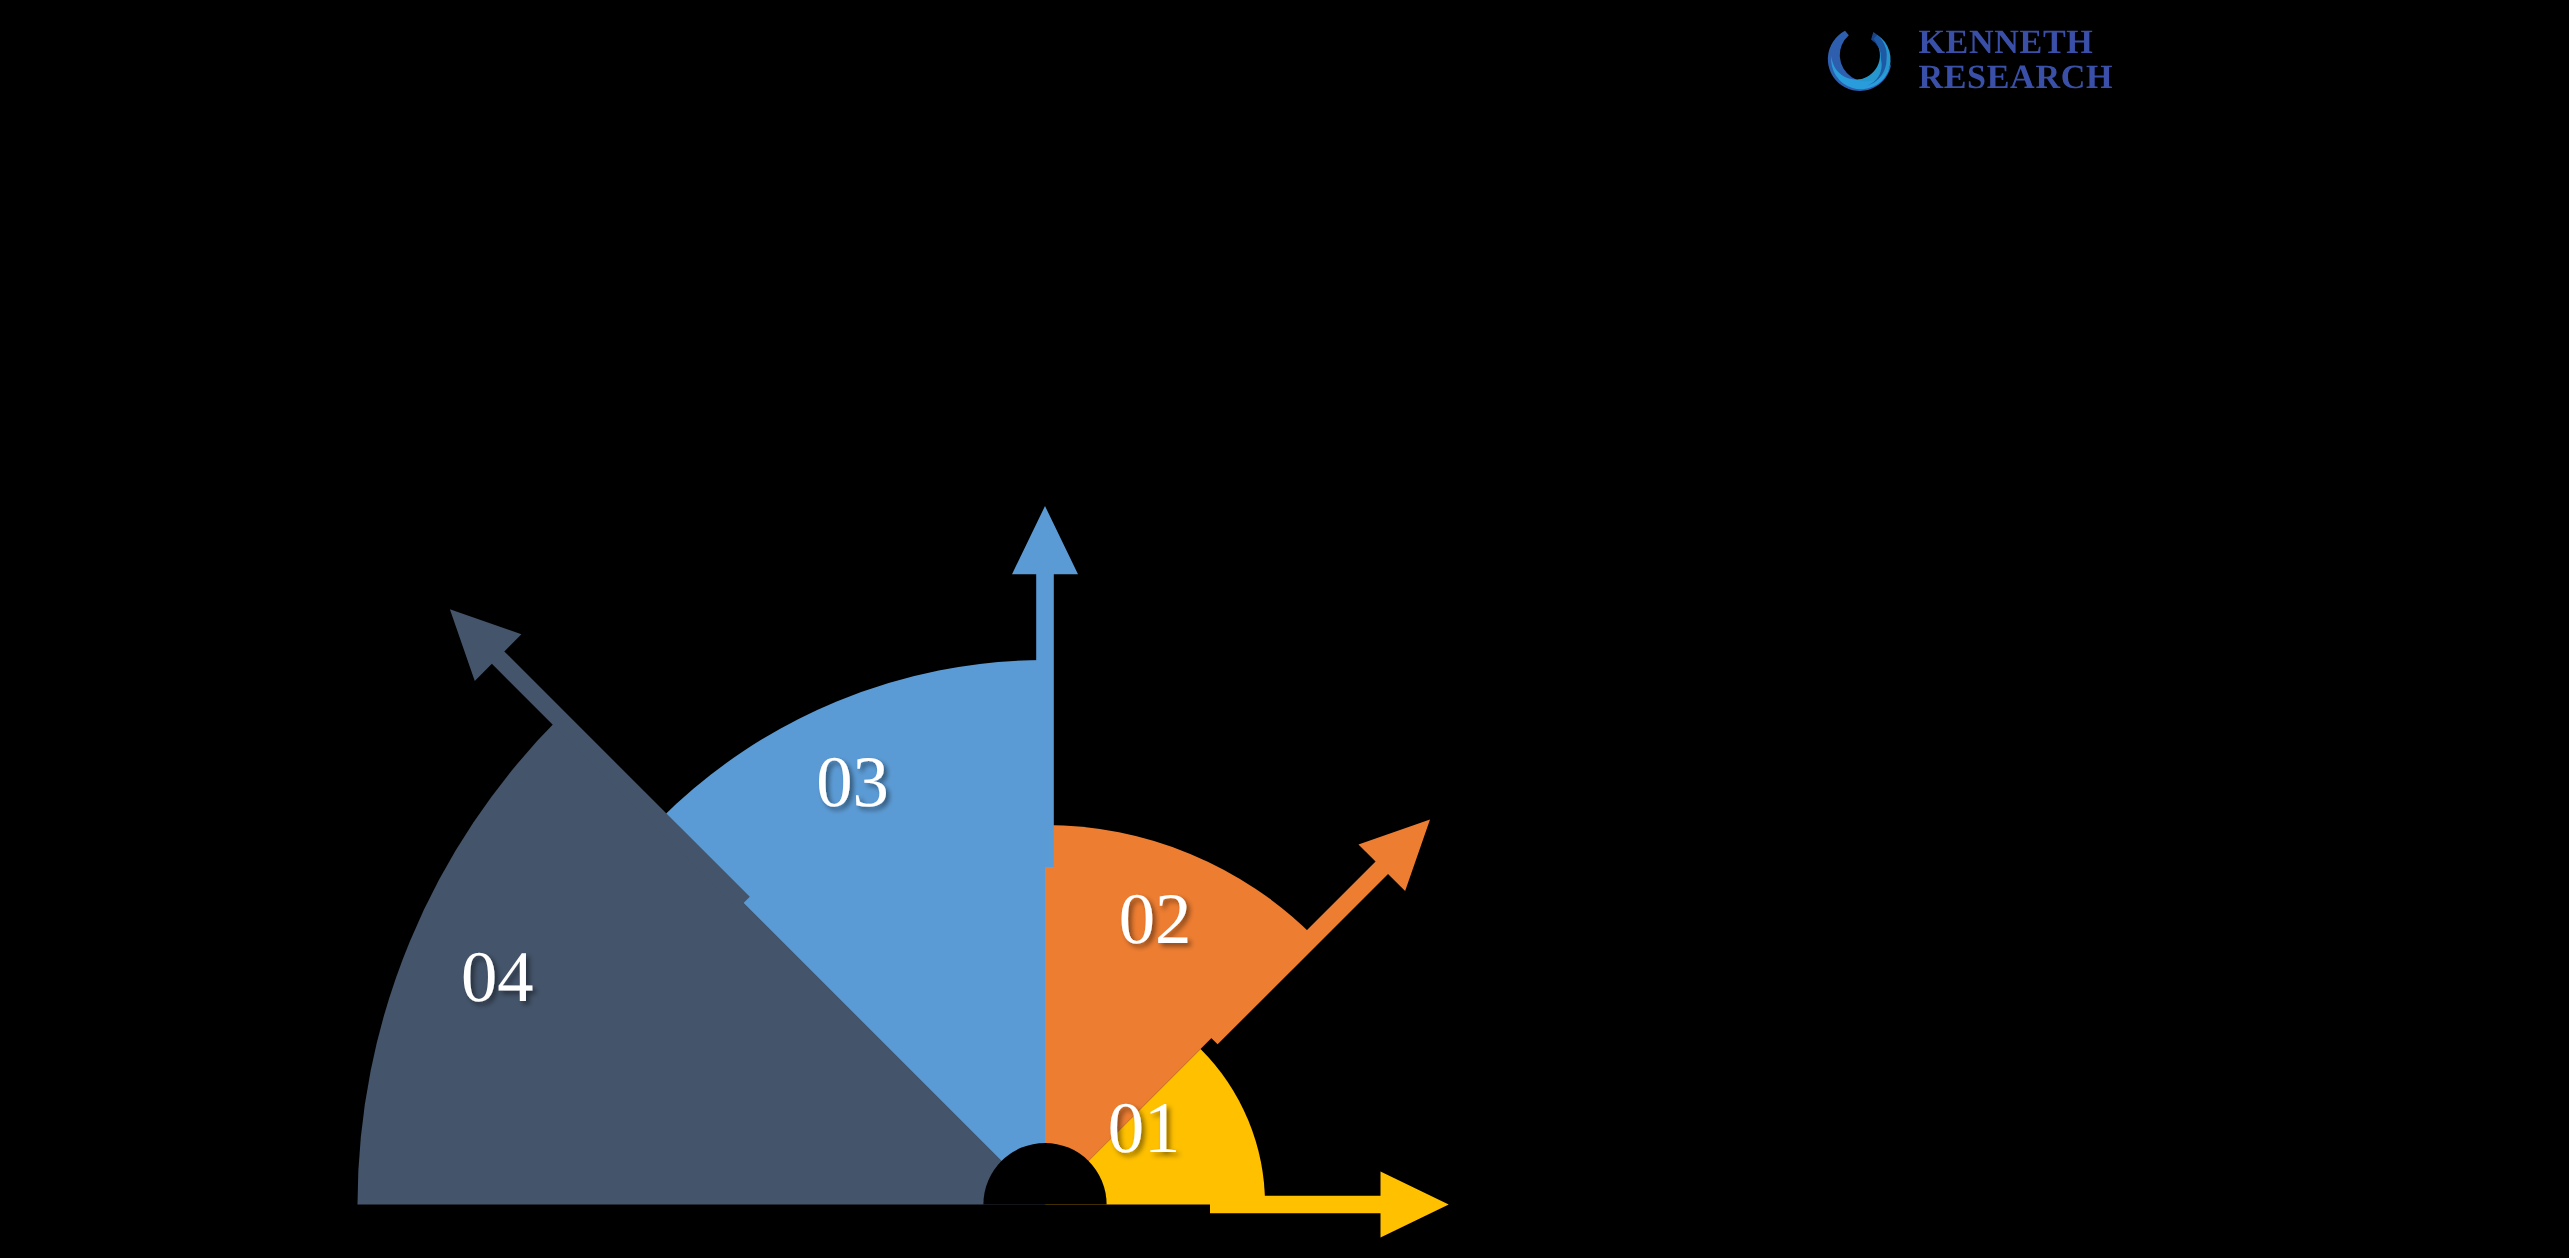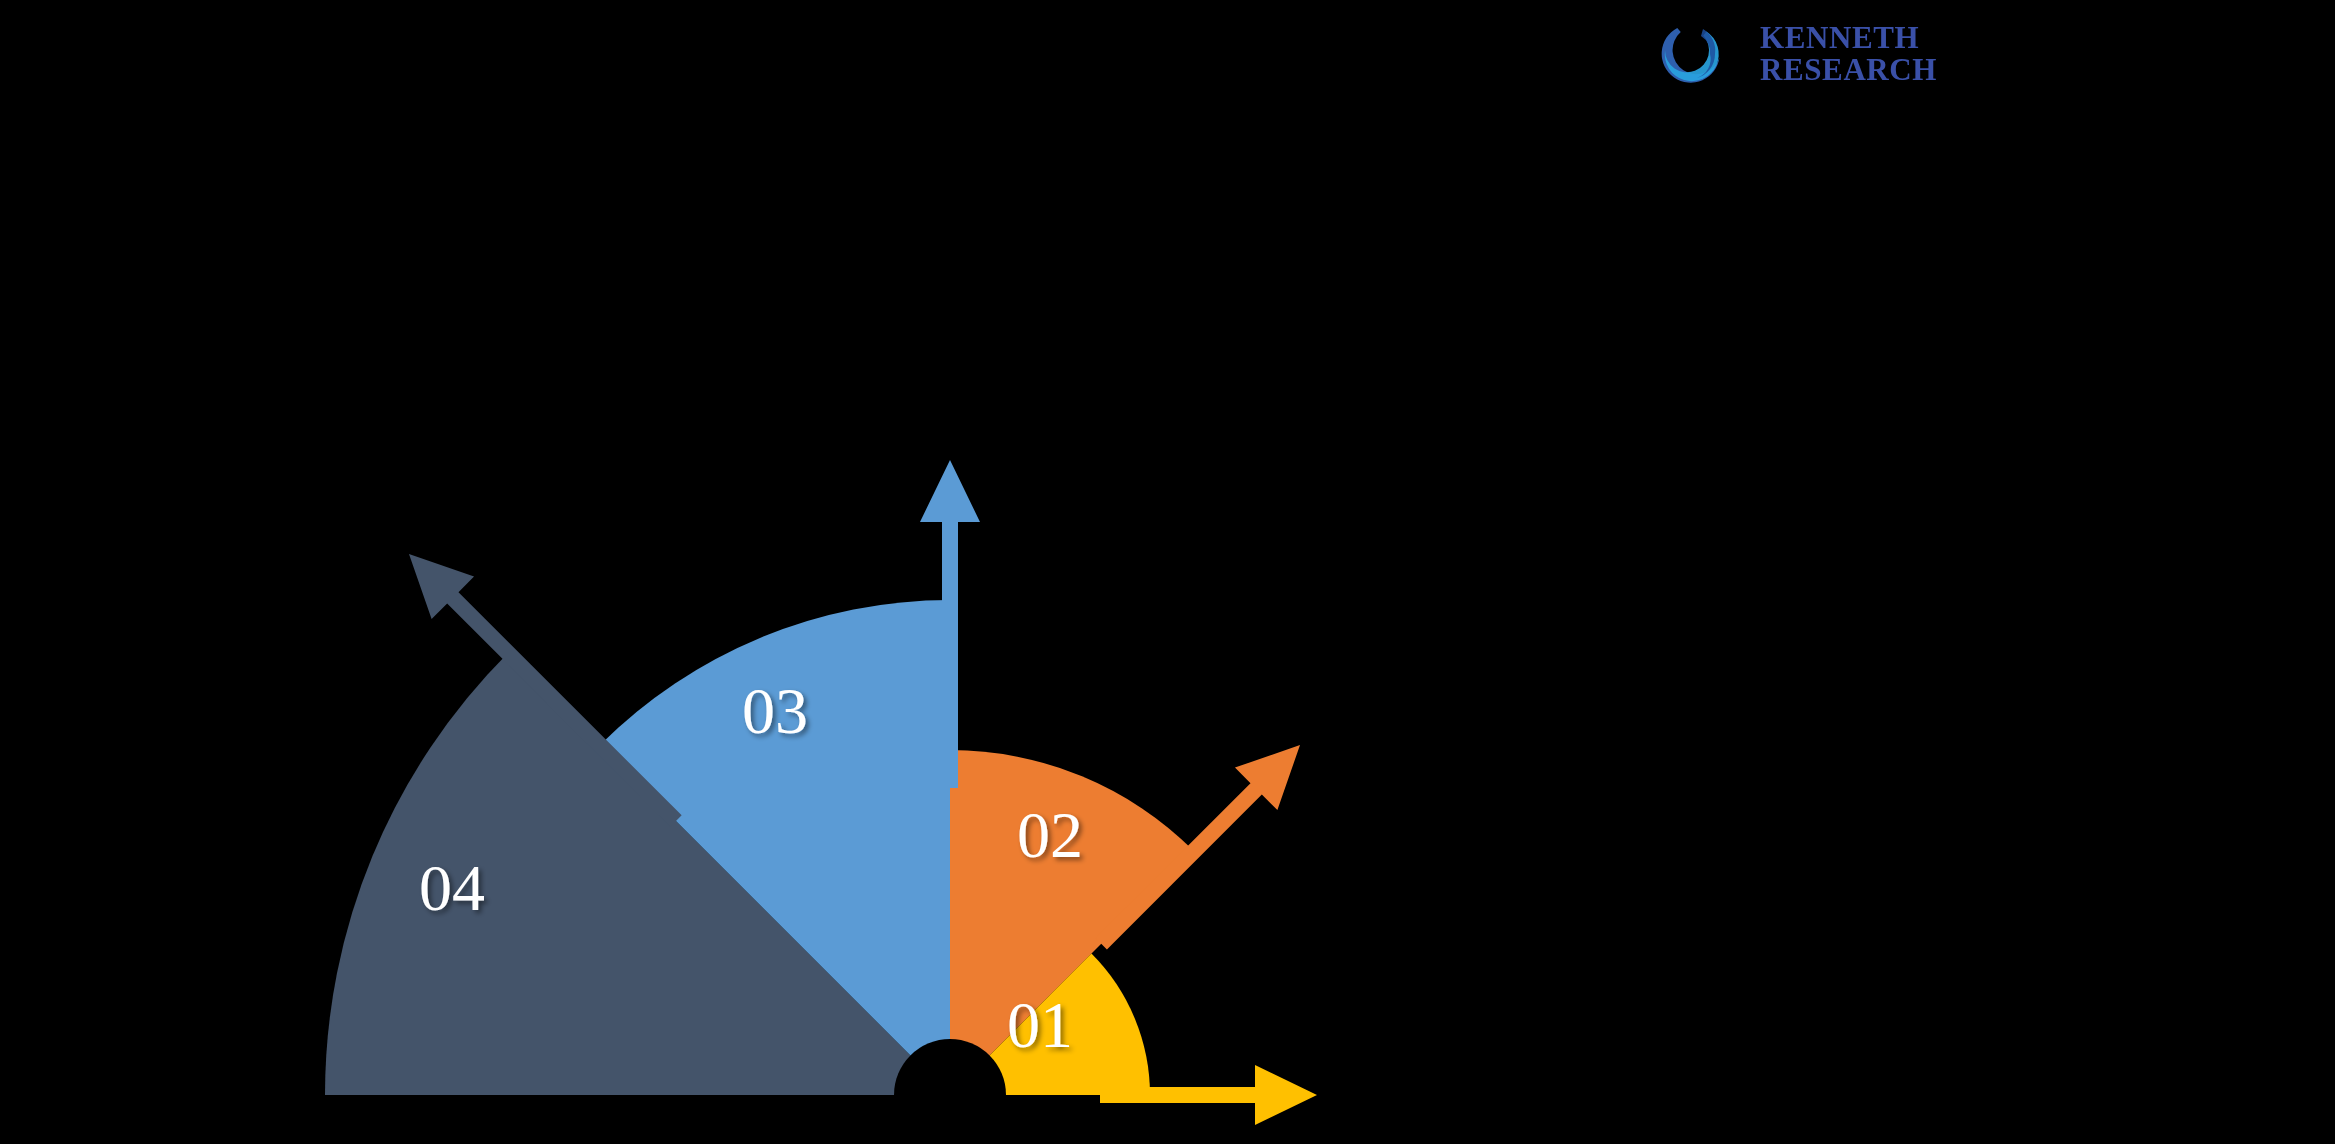--- a/index.html
+++ b/index.html
@@ -22,21 +22,21 @@
 
   
   #brand-logo {
     position:absolute;
     left:1650px;
     top:6px;
     width:320px;
     height:96px;
     display:flex;
     align-items:center;
-    gap:28px;
+    gap:12px;
   }
   #brand-mark {
     width:82px;
     height:82px;
     flex:0 0 82px;
     position:relative;
   }
   #brand-wordmark {
     display:flex;
     flex-direction:column;

